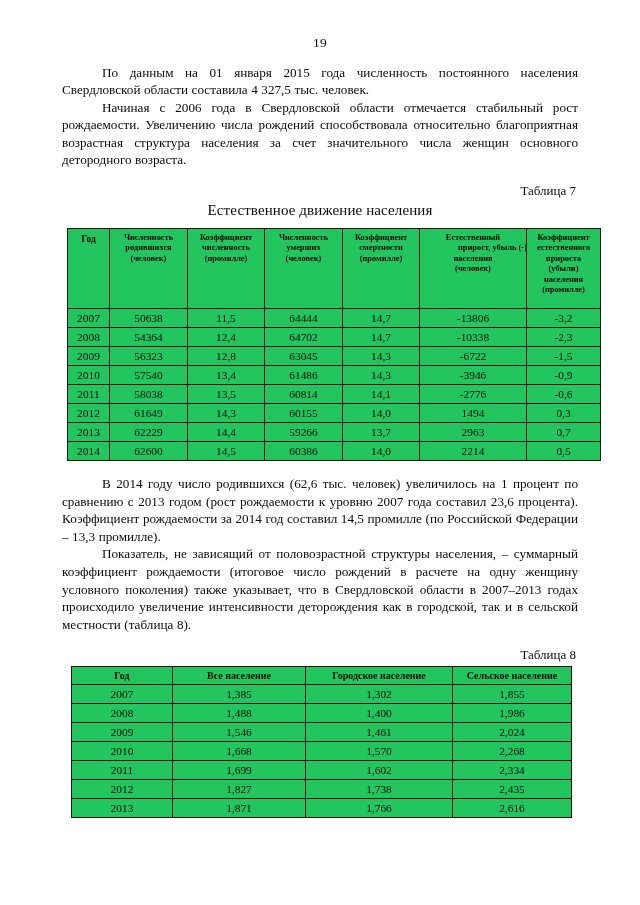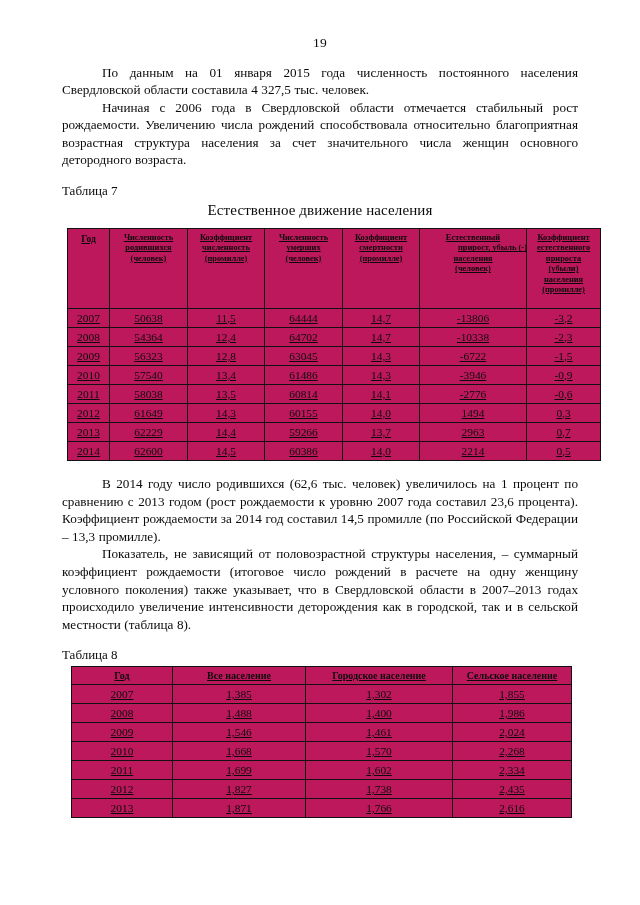--- a/index.html
+++ b/index.html
@@ -41,37 +41,37 @@
     text-indent: 40px;
     margin: 0 0 0 0;
     hyphens: none;
     word-spacing: .2px;
   }
   p.body-text + p.body-text {
     margin-top: 0;
   }
   .table-label {
     font-size: 13px;
+    text-align: right;
     margin: 14px 0 3px 0;
     padding-right: 2px;
   }
   .table-title {
     font-size: 15px;
     font-weight: normal;
     text-align: center;
     margin: 0 0 9px 0;
     letter-spacing: .1px;
   }
 
   table.doc-table {
     border-collapse: collapse;
     width: 100%;
     table-layout: fixed;
-    background: #be185d;
-    text-decoration: underline;
+    background: #22c55e;
   }
   table.doc-table th,
   table.doc-table td {
     border: 1px solid #111;
     padding: 1px 2px;
     vertical-align: top;
     font-weight: normal;
   }
   table.doc-table thead th {
     font-size: 8.4px;

